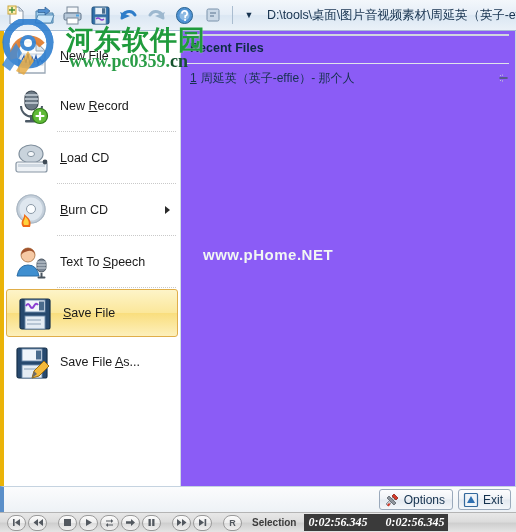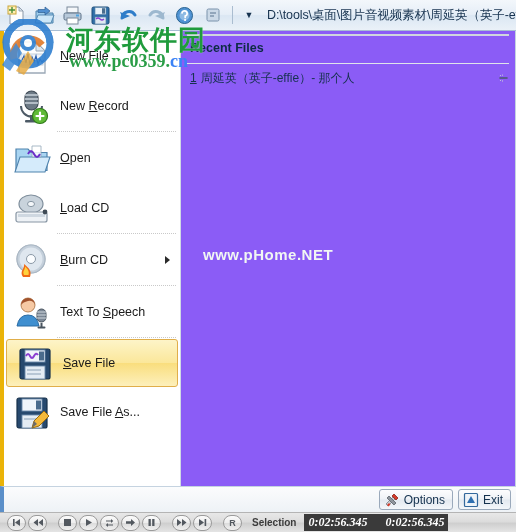--- a/index.html
+++ b/index.html
@@ -336,21 +336,21 @@
   #wm-url-text {
     left: 69px;
     top: 51px;
     font-family: "Liberation Serif", serif;
     font-weight: bold;
     font-size: 18px;
     color: #2a9d47;
     letter-spacing: 0px;
     white-space: nowrap;
   }
-  #wm-url-text .red { color: #3b82f6; }
+  #wm-url-text .red { color: #14532d; }
 </style>
 </head>
 <body>
 
 <div id="app">
 
   <div class="topbar">
     <div class="tb-icons">
 
       <div class="tb-btn">
@@ -453,31 +453,20 @@
             <rect x="18" y="29" width="3" height="6" fill="#4d5a66"></rect>
             <rect x="13" y="34" width="13" height="2.5" rx="1" fill="#4d5a66"></rect>
             <circle cx="28" cy="30" r="7.5" fill="#5fba36" stroke="#2f7a19" stroke-width="1.2"></circle>
             <path d="M24.5 30 h7 M28 26.5 v7" stroke="#ffffff" stroke-width="2.2" stroke-linecap="round"></path>
           </svg>
         </div>
         <div class="mi-label"><span>New </span><span class="u">R</span><span>ecord</span></div>
       </div>
       <div class="menu-sep"></div>
 
-      <div class="menu-item">
-        <div class="mi-icon">
-          <svg width="40" height="40" viewBox="0 0 40 40">
-            <path d="M4 11 h12 l3 3.5 h16 v18 h-31 z" fill="#a9d5f2" stroke="#4f83ad" stroke-width="1.2"></path>
-            <path d="M8 19 h30 l-5 15 h-30 z" fill="#d5ebfb" stroke="#4f83ad" stroke-width="1.1"></path>
-            <path d="M20 8 h9 v11 h-9 z" fill="#ffffff" stroke="#8fa4b6" stroke-width="0.9" opacity="0.85"></path>
-            <path d="M16 16 q3 -6 6 0 t6 0" stroke="#6b2fc9" stroke-width="2" fill="none"></path>
-          </svg>
-        </div>
-        <div class="mi-label"><span class="u">O</span><span>pen</span></div>
-      </div>
 
       <div class="menu-item">
         <div class="mi-icon">
           <svg width="40" height="40" viewBox="0 0 40 40">
             <ellipse cx="19" cy="16" rx="12" ry="9" fill="#c9d3dc" stroke="#7e8d9b" stroke-width="1.2"></ellipse>
             <ellipse cx="19" cy="16" rx="3.5" ry="2.6" fill="#f4f7fa" stroke="#7e8d9b" stroke-width="0.9"></ellipse>
             <rect x="4" y="24" width="31" height="10" rx="2" fill="#eef2f6" stroke="#8795a3" stroke-width="1.2"></rect>
             <rect x="6" y="26" width="27" height="3" fill="#cfd8e1"></rect>
             <circle cx="33" cy="24" r="2.4" fill="#3f4a55"></circle>
           </svg>

